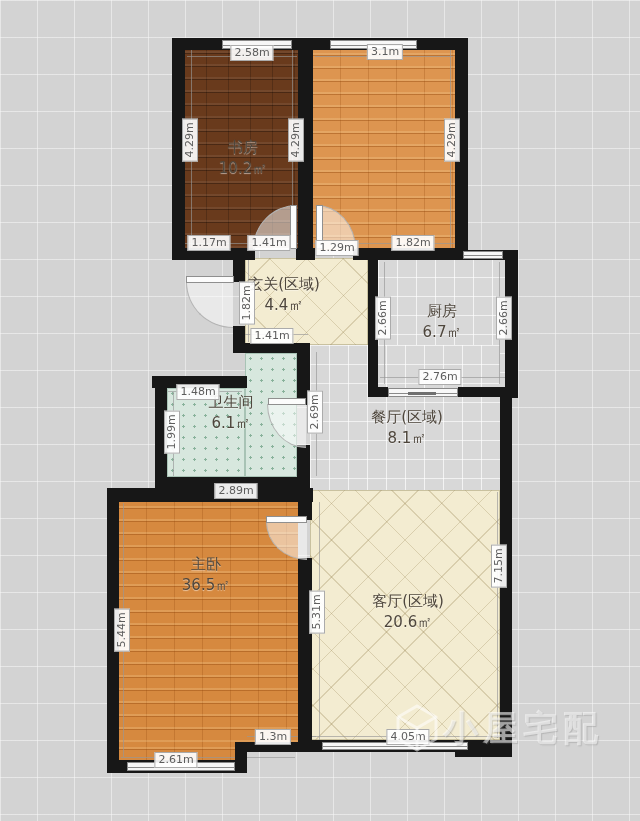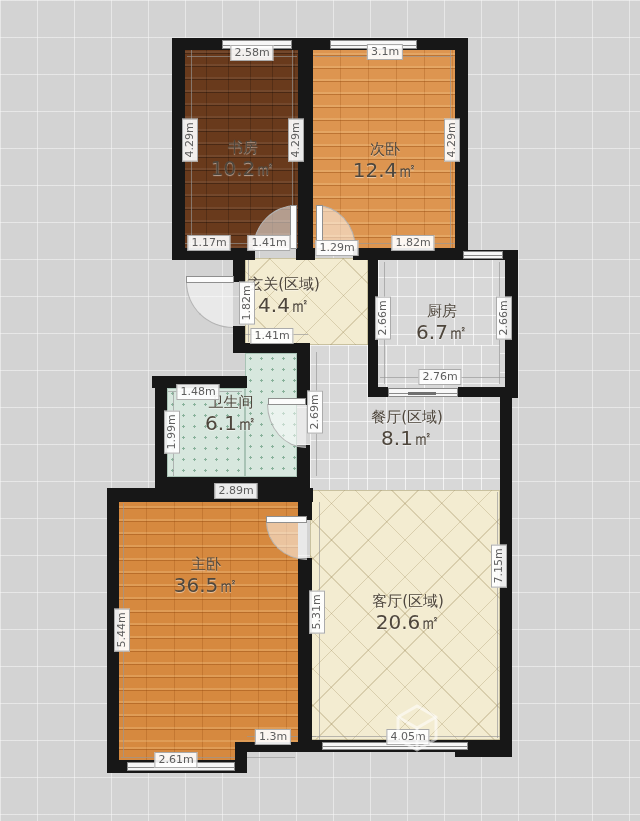--- a/index.html
+++ b/index.html
@@ -57,21 +57,21 @@
   .door-arc{position:absolute;background:rgba(255,255,255,.5);box-sizing:border-box;z-index:15;}
   .door-arc.tl{border-radius:100% 0 0 0;border-top:1px solid #b3b3b3;border-left:1px solid #b3b3b3;}
   .door-arc.tr{border-radius:0 100% 0 0;border-top:1px solid #b3b3b3;border-right:1px solid #b3b3b3;}
   .door-arc.bl{border-radius:0 0 0 100%;border-bottom:1px solid #b3b3b3;border-left:1px solid #b3b3b3;}
   .door-leaf{position:absolute;background:#fcfcfc;border:1px solid #8f8f8f;box-sizing:border-box;z-index:16;}
   .room-label{
     position:absolute;transform:translate(-50%,-50%);z-index:20;
     text-align:center;color:#4e463c;font-weight:normal;font-size:15px;line-height:21px;
     white-space:nowrap;text-shadow:0 1px 1px rgba(255,255,255,.55);
   }
-  .room-label .area{font-size:20px;}
+  .room-label .area{font-size:15px;}
   .dim{
     position:absolute;transform:translate(-50%,-50%);z-index:30;
     font-size:11px;line-height:14px;color:#5d5d5d;white-space:nowrap;
     background:rgba(255,255,255,.92);border:1px solid #ababab;padding:0 3px;
   }
   .dim.v{transform:translate(-50%,-50%) rotate(-90deg);}
   .watermark{
     position:absolute;left:396px;top:704px;z-index:40;display:flex;align-items:center;gap:5px;
     color:rgba(255,255,255,.55);text-shadow:1px 1px 1px rgba(120,120,120,.3);
   }
@@ -162,24 +162,20 @@
   <div class="door-leaf" style="left:186px;top:276px;width:48px;height:7px"></div>
   <div class="door-arc bl" style="left:267px;top:404px;width:39px;height:44px"></div>
   <div class="door-leaf" style="left:268px;top:398px;width:38px;height:7px"></div>
   <div class="door-arc bl" style="left:266px;top:522px;width:41px;height:38px"></div>
   <div class="door-leaf" style="left:266px;top:516px;width:41px;height:7px"></div>
 
   <div class="room-label" style="left:243px;top:158px">
     <div>书房</div>
     <div class="area">10.2㎡</div>
   </div>
-  <div class="room-label" style="left:385px;top:160px">
-    <div>次卧</div>
-    <div class="area">12.4㎡</div>
-  </div>
   <div class="room-label" style="left:284px;top:295px">
     <div>玄关(区域)</div>
     <div class="area">4.4㎡</div>
   </div>
   <div class="room-label" style="left:442px;top:322px">
     <div>厨房</div>
     <div class="area">6.7㎡</div>
   </div>
   <div class="room-label" style="left:231px;top:413px">
     <div>卫生间</div>
@@ -222,15 +218,16 @@
   <div class="dim" style="left:176px;top:760px">2.61m</div>
   <div class="dim" style="left:273px;top:737px">1.3m</div>
   <div class="dim" style="left:408px;top:737px">4.05m</div>
 
   <div class="watermark">
     <svg width="42" height="48" viewBox="0 0 42 48">
       <polygon points="21,2 40,13 40,35 21,46 2,35 2,13" fill="none" stroke="rgba(255,255,255,0.55)" stroke-width="3"></polygon>
       <polyline points="2,13 21,24 40,13" fill="none" stroke="rgba(255,255,255,0.55)" stroke-width="3"></polyline>
       <line x1="21" y1="24" x2="21" y2="46" stroke="rgba(255,255,255,0.55)" stroke-width="3"></line>
     </svg>
+    <div class="wm-text">小屋宅配</div>
   </div>
 
 </div>
 
 </body></html>

